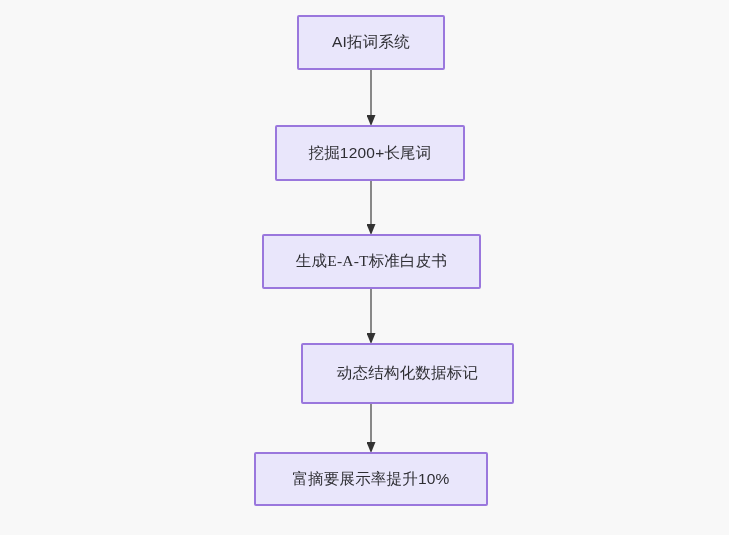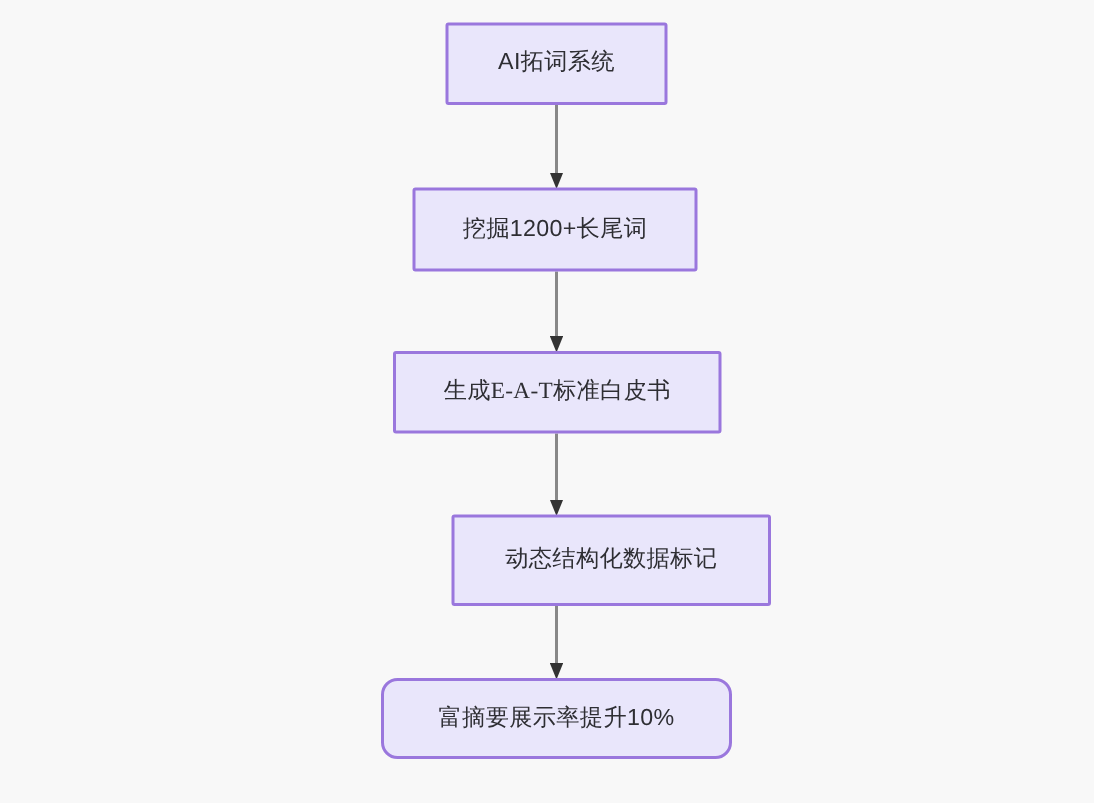--- a/index.html
+++ b/index.html
@@ -45,21 +45,21 @@
     line-height: 1.2;
     letter-spacing: 0.2px;
     white-space: nowrap;
     text-align: right;
   }
   
   #node-1 { left: 297px; top: 15px;  width: 148px; height: 55px; }
   #node-2 { left: 275px; top: 125px; width: 190px; height: 56px; }
   #node-3 { left: 262px; top: 234px; width: 219px; height: 55px; font-family: Liberation Serif, serif; }
   #node-4 { left: 265px; top: 343px; width: 213px; height: 61px; margin-left: 36px; }
-  #node-5 { left: 254px; top: 452px; width: 234px; height: 54px; border-radius: 11px; }
+  #node-5 { left: 254px; top: 452px; width: 234px; height: 54px; }
 </style>
 </head>
 <body>
 
 <div id="flow-canvas">
 
   <svg class="edge-layer" viewBox="0 0 729 535" width="729" height="535" xmlns="http://www.w3.org/2000/svg">
     <defs>
       <marker id="arrowhead" markerWidth="11" markerHeight="9" refX="1" refY="4.5" orient="auto" markerUnits="userSpaceOnUse">
         <path d="M 0 0 L 11 4.5 L 0 9 z" fill="#333333"></path>

